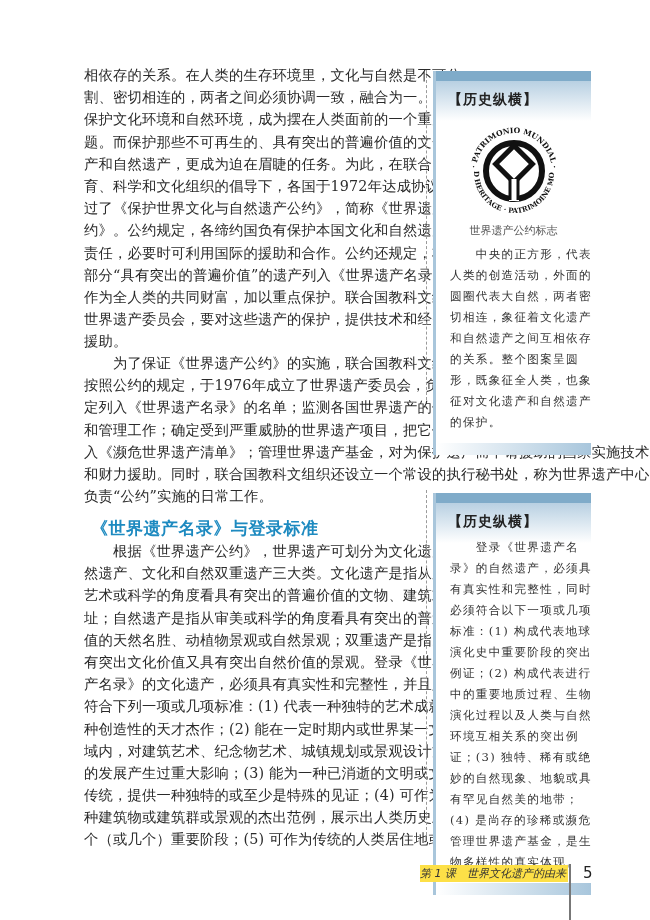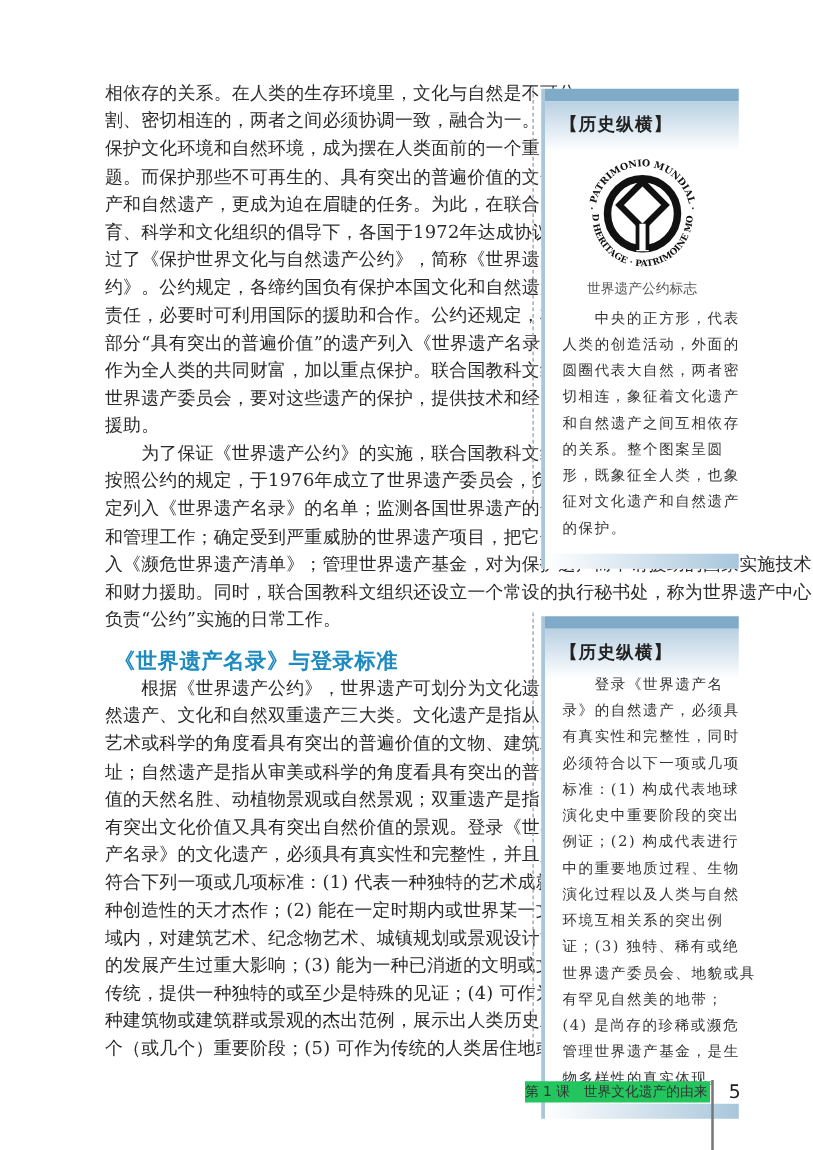--- a/index.html
+++ b/index.html
@@ -11,22 +11,22 @@
     .side-box { position: absolute; left: 433px; width: 155px; border-left: 3px solid #a9c6db; background: #fff; }
     .side-top { height: 10px; background: #7fabc9; }
     .side-head { height: 40px; background: linear-gradient(#b8d0e2, #ffffff); padding: 8px 0 0 12px; box-sizing: border-box; }
     .side-title { font-size: 14px; font-weight: bold; color: #222; letter-spacing: 1px; }
     .side-text { font-family: "DejaVu Serif", serif; font-size: 11.6px; line-height: 21px; color: #333; padding: 0 10px 0 14px; letter-spacing: 1.3px; }
     .side-text .line { display: block; white-space: nowrap; }
     .side-bottom { height: 12px; background: linear-gradient(to right, #ffffff, #a8c6dc); margin-top: 10px; }
     .logo-wrap { text-align: center; padding-top: 0; }
     .logo-caption { font-family: "DejaVu Sans", sans-serif; font-size: 11px; color: #555; text-align: center; margin-top: 2px; margin-bottom: 6px; }
     .section-title { position: absolute; left: 80px; top: 506px; font-family: "DejaVu Sans", sans-serif; font-weight: bold; font-size: 17px; color: #1d8ac0; letter-spacing: 0.5px; margin: 11px; }
-    .footer-label { position: absolute; left: 420px; top: 865px; width: 148px; height: 17px; background: #22c55e;
-      font-family: "DejaVu Sans", sans-serif; font-size: 11px; color: #333; line-height: 17px; text-align: center; padding-right: 6px; box-sizing: border-box; white-space: nowrap; }
+    .footer-label { position: absolute; left: 420px; top: 865px; width: 148px; height: 17px; background: #fde047;
+      font-family: "DejaVu Sans", sans-serif; font-size: 11px; color: #333; line-height: 17px; text-align: center; padding-right: 6px; box-sizing: border-box; white-space: nowrap; font-style: italic; }
     .footer-vline { position: absolute; left: 569px; top: 864px; width: 2px; height: 56px; background: #777; }
     .page-num { position: absolute; left: 583px; top: 864px; font-family: "DejaVu Sans", sans-serif; font-size: 15px; color: #222; }
   </style>
 </head>
 <body>
 
 <div class="para" style="top:64px;">
   <span class="line">相依存的关系。在人类的生存环境里，文化与自然是不可分</span>
   <span class="line">割、密切相连的，两者之间必须协调一致，融合为一。因此，</span>
   <span class="line">保护文化环境和自然环境，成为摆在人类面前的一个重大课</span>
@@ -123,21 +123,21 @@
     <span class="line">录》的自然遗产，必须具</span>
     <span class="line">有真实性和完整性，同时</span>
     <span class="line">必须符合以下一项或几项</span>
     <span class="line">标准：(1) 构成代表地球</span>
     <span class="line">演化史中重要阶段的突出</span>
     <span class="line">例证；(2) 构成代表进行</span>
     <span class="line">中的重要地质过程、生物</span>
     <span class="line">演化过程以及人类与自然</span>
     <span class="line">环境互相关系的突出例</span>
     <span class="line">证；(3) 独特、稀有或绝</span>
-    <span class="line">世界遗产委员会、地貌或具</span>
+    <span class="line">妙的自然现象、地貌或具</span>
     <span class="line">有罕见自然美的地带；</span>
     <span class="line">(4) 是尚存的珍稀或濒危</span>
     <span class="line">管理世界遗产基金，是生</span>
     <span class="line">物多样性的真实体现。</span>
   </div>
   <div class="side-bottom"></div>
 </div>
 
 <div class="footer-label">第 1 课　世界文化遗产的由来</div>
 <div class="footer-vline"></div>

